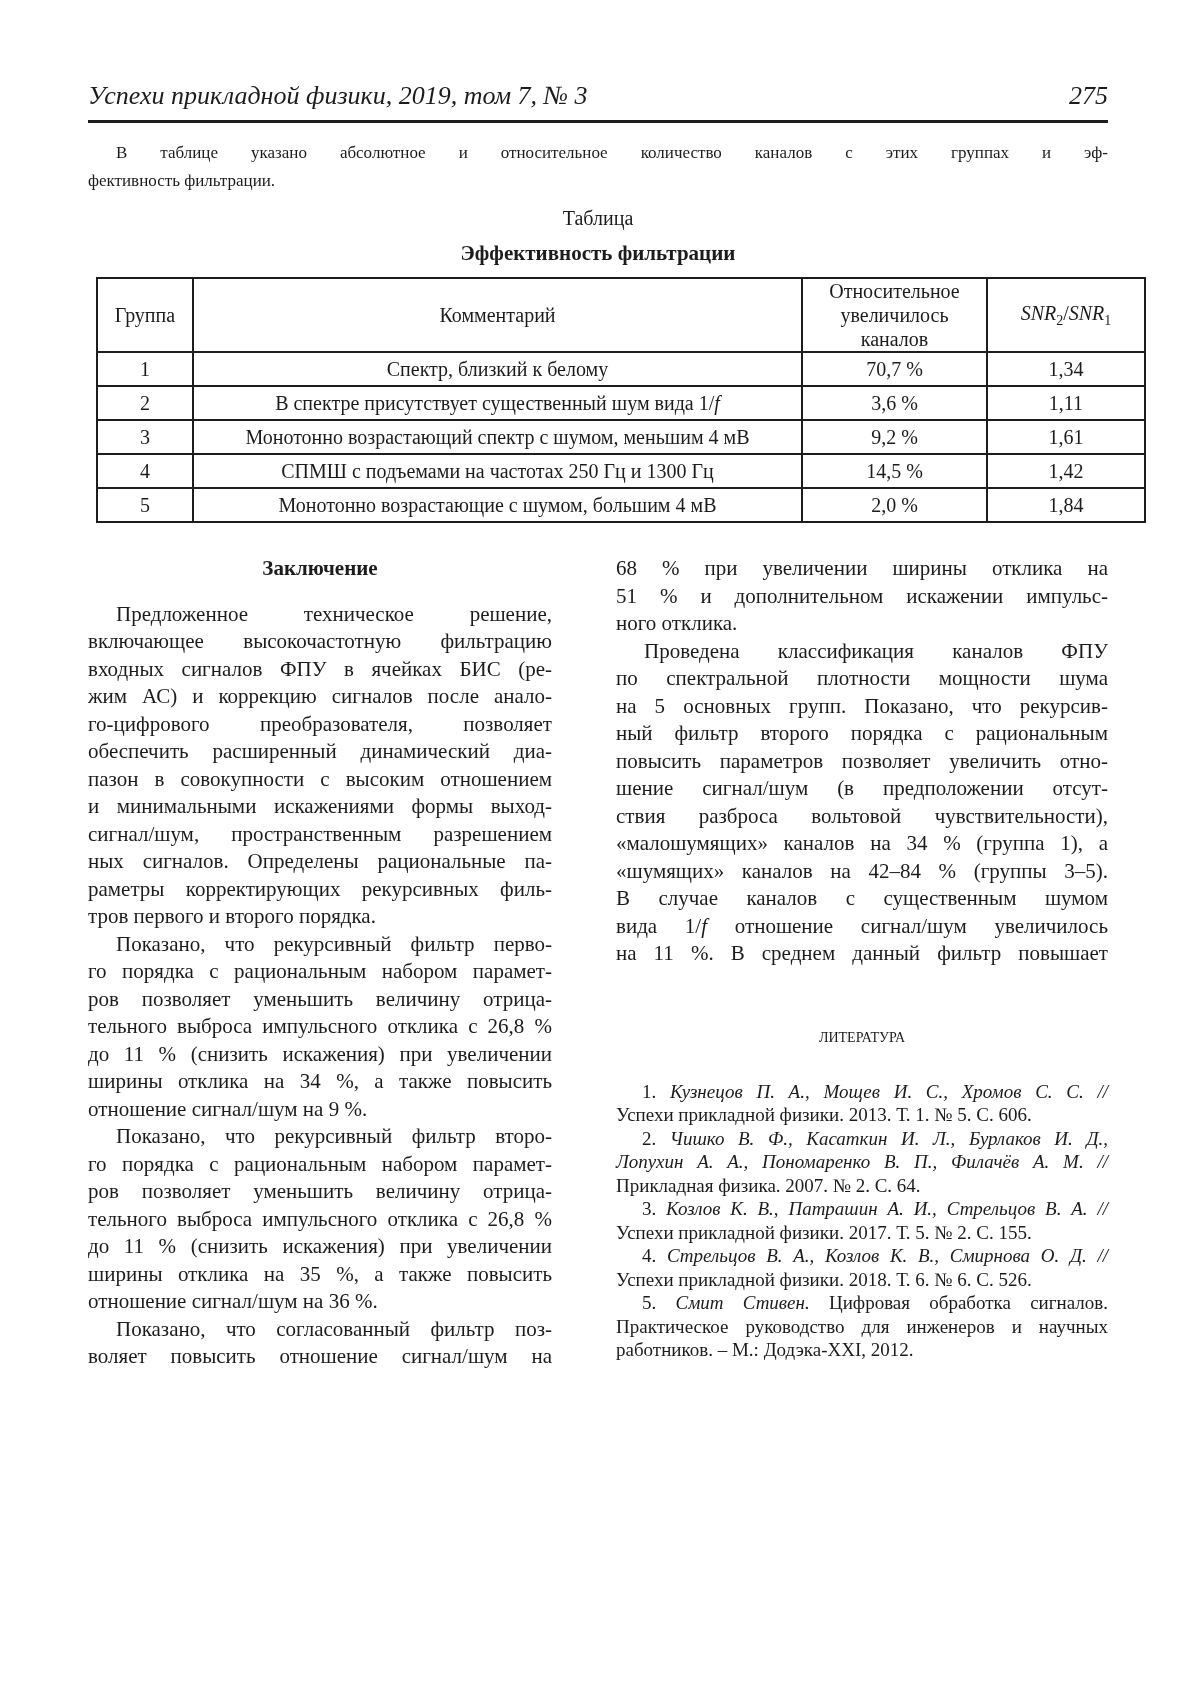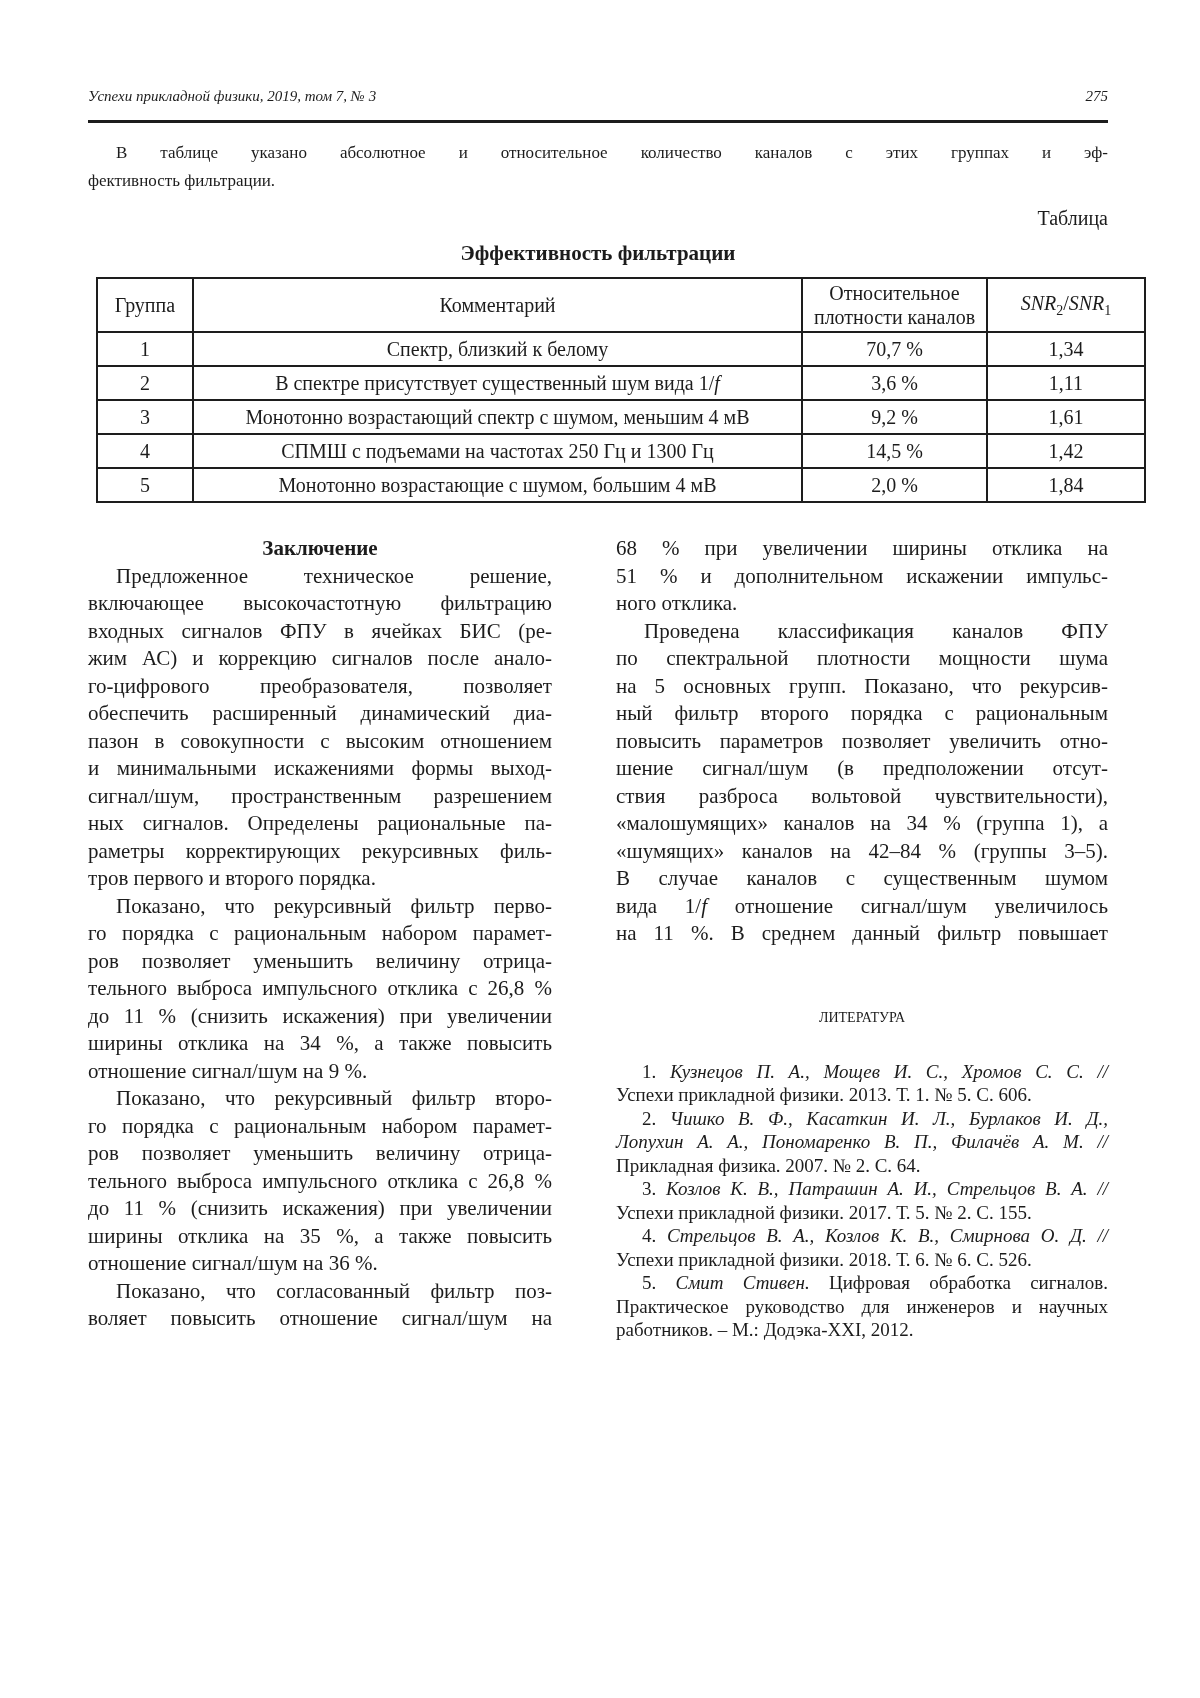--- a/index.html
+++ b/index.html
@@ -6,49 +6,49 @@
   .page {
     position:relative;
     width:1200px; height:1698px;
     box-sizing:border-box;
     padding:84px 92px 0 88px;
     background:#ffffff;
     color:#1c1c1c;
     font-family:"Liberation Serif", serif;
   }
   .header-row { display:flex; justify-content:space-between; align-items:baseline;
-    font-style:italic; font-size:15px; line-height:24px; }
+    font-style:italic; font-size:26px; line-height:24px; }
   .rule { border-bottom:3px solid #1d1d1d; margin-top:12px; }
 
   .intro { margin-top:16px; font-size:17px; line-height:27.5px; }
 
   .line { display:block; }
   .jl { text-align:justify; text-align-last:justify; }
   .ind { text-indent:28px; }
   .it { font-style:italic; }
 
-  .table-label { text-align:right; font-size:20px; line-height:24px; margin-top:12px; }
+  .table-label { text-align:center; font-size:20px; line-height:24px; margin-top:12px; }
   .table-title { text-align:center; font-weight:bold; font-size:21px; line-height:26px; margin-top:10px; }
 
   table.eff { border-collapse:collapse; table-layout:fixed; width:1008px; margin:11px 0 0 8px; }
   table.eff th, table.eff td {
     border:2px solid #1d1d1d; text-align:center; vertical-align:middle;
     font-size:20px; font-weight:normal; padding:0 4px; overflow:hidden;
   }
   table.eff thead th { height:52px; }
   table.eff tbody td { height:32px; }
   .c-group{width:86px} .c-comment{width:599px} .c-rel{width:175px} .c-snr{width:148px}
   .c-rel div { line-height:24px; }
   table.eff sub { font-size:70%; }
 
   .columns { display:flex; gap:64px; margin-top:32px; font-size:21px; line-height:27.5px; }
   .col-left  { width:464px; }
   .col-right { width:492px; }
 
-  .sec-heading { text-align:center; font-weight:bold; }
+  .sec-heading { text-align:center; font-weight:bold; margin-bottom:18px; }
   .ref-heading { text-align:center; font-size:14px; line-height:24px; margin-top:58px; margin-bottom:30px; }
   .ref-item { font-size:19px; line-height:23.5px; }
   .ref-item .ind { text-indent:26px; }
 </style>
 </head>
 <body>
 
 <div class="page">
 
   <div class="header-row">
@@ -67,21 +67,21 @@
   <div class="table-label">Таблица</div>
   <div class="table-title">Эффективность фильтрации</div>
 
   <table class="eff">
     <thead>
       <tr>
         <th class="c-group">Группа</th>
         <th class="c-comment">Комментарий</th>
         <th class="c-rel">
           <div>Относительное</div>
-          <div>плотности каналов</div>
+          <div>увеличилось каналов</div>
         </th>
         <th class="c-snr"><i>SNR</i><sub>2</sub><span>/</span><i>SNR</i><sub>1</sub></th>
       </tr>
     </thead>
     <tbody>
         <tr>
           <td class="c-group">1</td>
           <td class="c-comment"><span>Спектр, близкий к белому</span></td>
           <td class="c-rel">70,7 %</td>
           <td class="c-snr">1,34</td>

